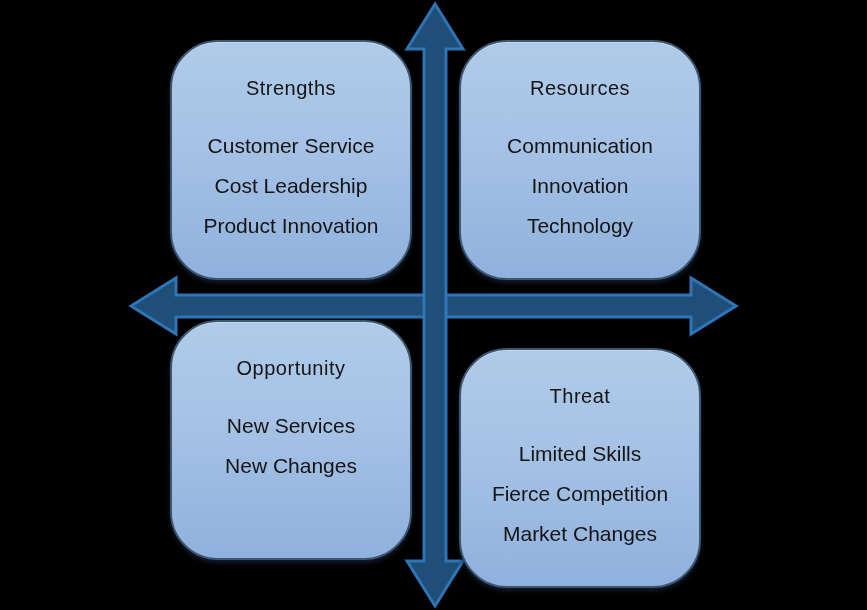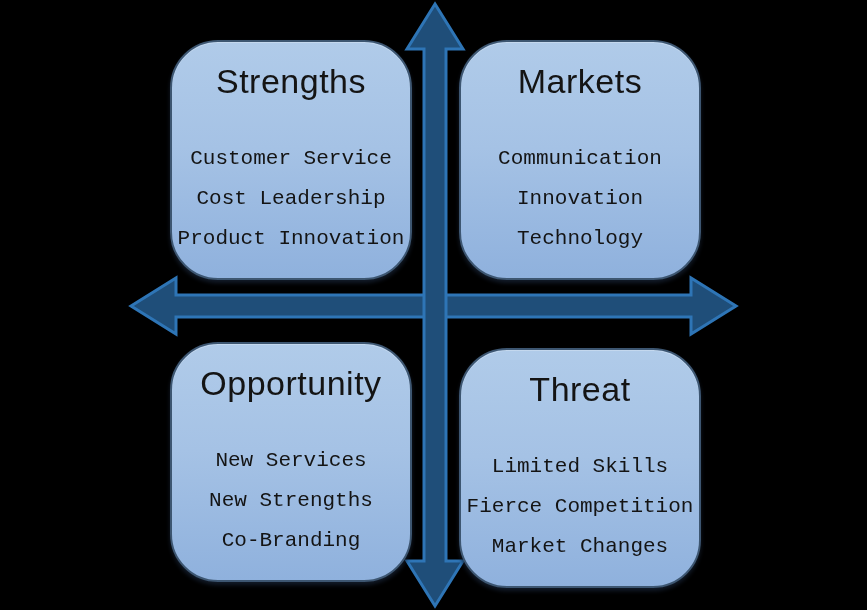--- a/index.html
+++ b/index.html
@@ -29,31 +29,30 @@
     border-radius: 48px;
     background: linear-gradient(to bottom, #b0cbe9 0%, #a5c2e5 45%, #8fb1dd 100%);
     border: 2px solid #3d5671;
     box-shadow: inset 0 1px 0 rgba(255,255,255,0.25), 0 3px 4px rgba(20,30,45,0.9);
     box-sizing: border-box;
     text-align: center;
     color: #141414;
   }
   .quadrant.tl { left: 170px; top: 40px; }
   .quadrant.tr { left: 459px; top: 40px; }
-  .quadrant.bl { left: 170px; top: 342px; }
+  .quadrant.bl { left: 170px; top: 320px; }
   .quadrant.br { left: 459px; top: 348px; }
   .q-title {
-    margin-top: 23px;
-    font-size: 34px;
+    margin-top: 30px;
+    font-size: 20px;
     line-height: 32px;
     letter-spacing: 0.5px;
   }
   .q-items {
-    margin-top: 42px;
-    font-family: Liberation Mono, monospace;
+    margin-top: 22px;
   }
   .q-item {
     font-size: 21px;
     line-height: 40px;
   }
 </style>
 </head>
 <body>
 
 <div class="canvas">
@@ -68,34 +67,33 @@
   <div class="quadrant tl">
     <div class="q-title">Strengths</div>
     <div class="q-items">
       <div class="q-item">Customer Service</div>
       <div class="q-item">Cost Leadership</div>
       <div class="q-item">Product Innovation</div>
     </div>
   </div>
 
   <div class="quadrant tr">
-    <div class="q-title">Markets</div>
+    <div class="q-title">Resources</div>
     <div class="q-items">
       <div class="q-item">Communication</div>
       <div class="q-item">Innovation</div>
       <div class="q-item">Technology</div>
     </div>
   </div>
 
   <div class="quadrant bl">
     <div class="q-title">Opportunity</div>
     <div class="q-items">
       <div class="q-item">New Services</div>
-      <div class="q-item">New Strengths</div>
-      <div class="q-item">Co-Branding</div>
+      <div class="q-item">New Changes</div>
     </div>
   </div>
 
   <div class="quadrant br">
     <div class="q-title">Threat</div>
     <div class="q-items">
       <div class="q-item">Limited Skills</div>
       <div class="q-item">Fierce Competition</div>
       <div class="q-item">Market Changes</div>
     </div>

